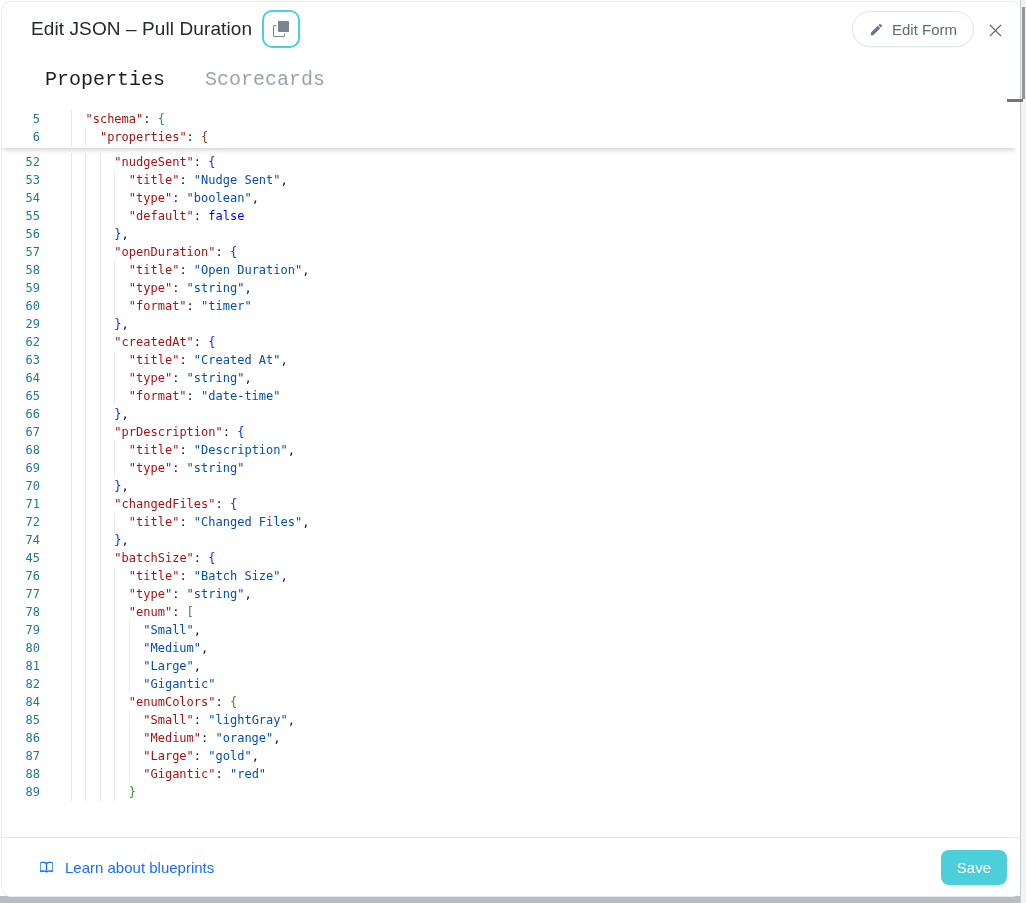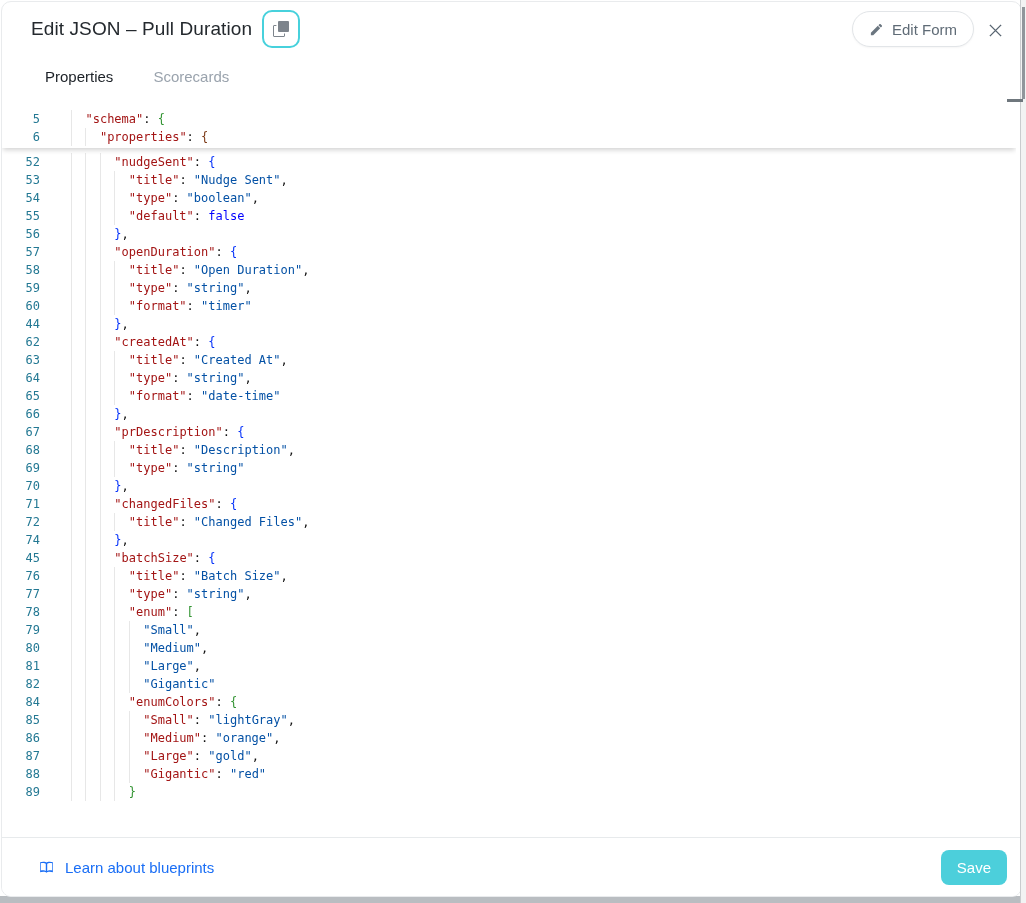--- a/index.html
+++ b/index.html
@@ -34,21 +34,21 @@
   .edit-form-btn{
     position:absolute;right:47px;top:9px;height:36px;padding:0 16px;border-radius:18px;
     background:#fff;border:1px solid #e2e5e8;box-shadow:0 1px 2px rgba(0,0,0,.04);
     display:flex;align-items:center;gap:8px;font-size:15px;color:var(--c-button_text);cursor:pointer;
     font-family:"Liberation Sans", sans-serif;
   }
   .close-btn{position:absolute;right:15px;top:17px;width:22px;height:22px;background:none;border:none;padding:2px;cursor:pointer;color:#5a6672;display:flex;align-items:center;justify-content:center;}
 
   
   .tabs{display:flex;margin-left:23px;}
-  .tab{position:relative;padding:10px 20px 27px;font-size:15px;cursor:pointer;color:var(--c-tab_inactive);background:none;border:none;font-family:Liberation Sans, sans-serif;}
+  .tab{position:relative;padding:10px 20px 27px;font-size:20px;cursor:pointer;color:var(--c-tab_inactive);background:none;border:none;font-family:Liberation Mono, monospace;}
   .tab.active{color:var(--c-tab_active);font-weight:500;}
   .tab.active::after{content:"";position:absolute;left:0;right:0;bottom:0;height:3px;border-radius:2px;background:var(--c-accent);}
 
   
   .editor{
     position:absolute;top:104px;left:0;right:5px;bottom:64px;overflow:hidden;
     font-family:"DejaVu Sans Mono", monospace;font-size:12px;line-height:18px;background:#fff;cursor:text;
   }
   .sticky{position:relative;z-index:2;background:#fff;padding:4px 0 2px;box-shadow:0 3px 5px -1px rgba(0,0,0,.18);}
   .lines{position:relative;z-index:1;padding-top:5px;}
@@ -121,21 +121,21 @@
     <div class="lines">
         <div class="cl"><span class="ln">52</span><span class="cc"><i class="ig" style="left: 0px;"></i><i class="ig" style="left: 14.45px;"></i><i class="ig" style="left: 28.9px;"></i>      <span class="tk-k">"nudgeSent"</span><span class="tk-p">: </span><span class="tk-u">{</span></span></div>
         <div class="cl"><span class="ln">53</span><span class="cc"><i class="ig" style="left: 0px;"></i><i class="ig" style="left: 14.45px;"></i><i class="ig" style="left: 28.9px;"></i><i class="ig" style="left: 43.35px;"></i>        <span class="tk-k">"title"</span><span class="tk-p">: </span><span class="tk-s">"Nudge Sent"</span><span class="tk-p">,</span></span></div>
         <div class="cl"><span class="ln">54</span><span class="cc"><i class="ig" style="left: 0px;"></i><i class="ig" style="left: 14.45px;"></i><i class="ig" style="left: 28.9px;"></i><i class="ig" style="left: 43.35px;"></i>        <span class="tk-k">"type"</span><span class="tk-p">: </span><span class="tk-s">"boolean"</span><span class="tk-p">,</span></span></div>
         <div class="cl"><span class="ln">55</span><span class="cc"><i class="ig" style="left: 0px;"></i><i class="ig" style="left: 14.45px;"></i><i class="ig" style="left: 28.9px;"></i><i class="ig" style="left: 43.35px;"></i>        <span class="tk-k">"default"</span><span class="tk-p">: </span><span class="tk-w">false</span></span></div>
         <div class="cl"><span class="ln">56</span><span class="cc"><i class="ig" style="left: 0px;"></i><i class="ig" style="left: 14.45px;"></i><i class="ig" style="left: 28.9px;"></i>      <span class="tk-u">}</span><span class="tk-p">,</span></span></div>
         <div class="cl"><span class="ln">57</span><span class="cc"><i class="ig" style="left: 0px;"></i><i class="ig" style="left: 14.45px;"></i><i class="ig" style="left: 28.9px;"></i>      <span class="tk-k">"openDuration"</span><span class="tk-p">: </span><span class="tk-u">{</span></span></div>
         <div class="cl"><span class="ln">58</span><span class="cc"><i class="ig" style="left: 0px;"></i><i class="ig" style="left: 14.45px;"></i><i class="ig" style="left: 28.9px;"></i><i class="ig" style="left: 43.35px;"></i>        <span class="tk-k">"title"</span><span class="tk-p">: </span><span class="tk-s">"Open Duration"</span><span class="tk-p">,</span></span></div>
         <div class="cl"><span class="ln">59</span><span class="cc"><i class="ig" style="left: 0px;"></i><i class="ig" style="left: 14.45px;"></i><i class="ig" style="left: 28.9px;"></i><i class="ig" style="left: 43.35px;"></i>        <span class="tk-k">"type"</span><span class="tk-p">: </span><span class="tk-s">"string"</span><span class="tk-p">,</span></span></div>
         <div class="cl"><span class="ln">60</span><span class="cc"><i class="ig" style="left: 0px;"></i><i class="ig" style="left: 14.45px;"></i><i class="ig" style="left: 28.9px;"></i><i class="ig" style="left: 43.35px;"></i>        <span class="tk-k">"format"</span><span class="tk-p">: </span><span class="tk-s">"timer"</span></span></div>
-        <div class="cl"><span class="ln">44</span><span class="cc"><i class="ig" style="left: 0px;"></i><i class="ig" style="left: 14.45px;"></i><i class="ig" style="left: 28.9px;"></i>      <span class="tk-u">}</span><span class="tk-p">,</span></span></div>
+        <div class="cl"><span class="ln">29</span><span class="cc"><i class="ig" style="left: 0px;"></i><i class="ig" style="left: 14.45px;"></i><i class="ig" style="left: 28.9px;"></i>      <span class="tk-u">}</span><span class="tk-p">,</span></span></div>
         <div class="cl"><span class="ln">62</span><span class="cc"><i class="ig" style="left: 0px;"></i><i class="ig" style="left: 14.45px;"></i><i class="ig" style="left: 28.9px;"></i>      <span class="tk-k">"createdAt"</span><span class="tk-p">: </span><span class="tk-u">{</span></span></div>
         <div class="cl"><span class="ln">63</span><span class="cc"><i class="ig" style="left: 0px;"></i><i class="ig" style="left: 14.45px;"></i><i class="ig" style="left: 28.9px;"></i><i class="ig" style="left: 43.35px;"></i>        <span class="tk-k">"title"</span><span class="tk-p">: </span><span class="tk-s">"Created At"</span><span class="tk-p">,</span></span></div>
         <div class="cl"><span class="ln">64</span><span class="cc"><i class="ig" style="left: 0px;"></i><i class="ig" style="left: 14.45px;"></i><i class="ig" style="left: 28.9px;"></i><i class="ig" style="left: 43.35px;"></i>        <span class="tk-k">"type"</span><span class="tk-p">: </span><span class="tk-s">"string"</span><span class="tk-p">,</span></span></div>
         <div class="cl"><span class="ln">65</span><span class="cc"><i class="ig" style="left: 0px;"></i><i class="ig" style="left: 14.45px;"></i><i class="ig" style="left: 28.9px;"></i><i class="ig" style="left: 43.35px;"></i>        <span class="tk-k">"format"</span><span class="tk-p">: </span><span class="tk-s">"date-time"</span></span></div>
         <div class="cl"><span class="ln">66</span><span class="cc"><i class="ig" style="left: 0px;"></i><i class="ig" style="left: 14.45px;"></i><i class="ig" style="left: 28.9px;"></i>      <span class="tk-u">}</span><span class="tk-p">,</span></span></div>
         <div class="cl"><span class="ln">67</span><span class="cc"><i class="ig" style="left: 0px;"></i><i class="ig" style="left: 14.45px;"></i><i class="ig" style="left: 28.9px;"></i>      <span class="tk-k">"prDescription"</span><span class="tk-p">: </span><span class="tk-u">{</span></span></div>
         <div class="cl"><span class="ln">68</span><span class="cc"><i class="ig" style="left: 0px;"></i><i class="ig" style="left: 14.45px;"></i><i class="ig" style="left: 28.9px;"></i><i class="ig" style="left: 43.35px;"></i>        <span class="tk-k">"title"</span><span class="tk-p">: </span><span class="tk-s">"Description"</span><span class="tk-p">,</span></span></div>
         <div class="cl"><span class="ln">69</span><span class="cc"><i class="ig" style="left: 0px;"></i><i class="ig" style="left: 14.45px;"></i><i class="ig" style="left: 28.9px;"></i><i class="ig" style="left: 43.35px;"></i>        <span class="tk-k">"type"</span><span class="tk-p">: </span><span class="tk-s">"string"</span></span></div>
         <div class="cl"><span class="ln">70</span><span class="cc"><i class="ig" style="left: 0px;"></i><i class="ig" style="left: 14.45px;"></i><i class="ig" style="left: 28.9px;"></i>      <span class="tk-u">}</span><span class="tk-p">,</span></span></div>
         <div class="cl"><span class="ln">71</span><span class="cc"><i class="ig" style="left: 0px;"></i><i class="ig" style="left: 14.45px;"></i><i class="ig" style="left: 28.9px;"></i>      <span class="tk-k">"changedFiles"</span><span class="tk-p">: </span><span class="tk-u">{</span></span></div>

